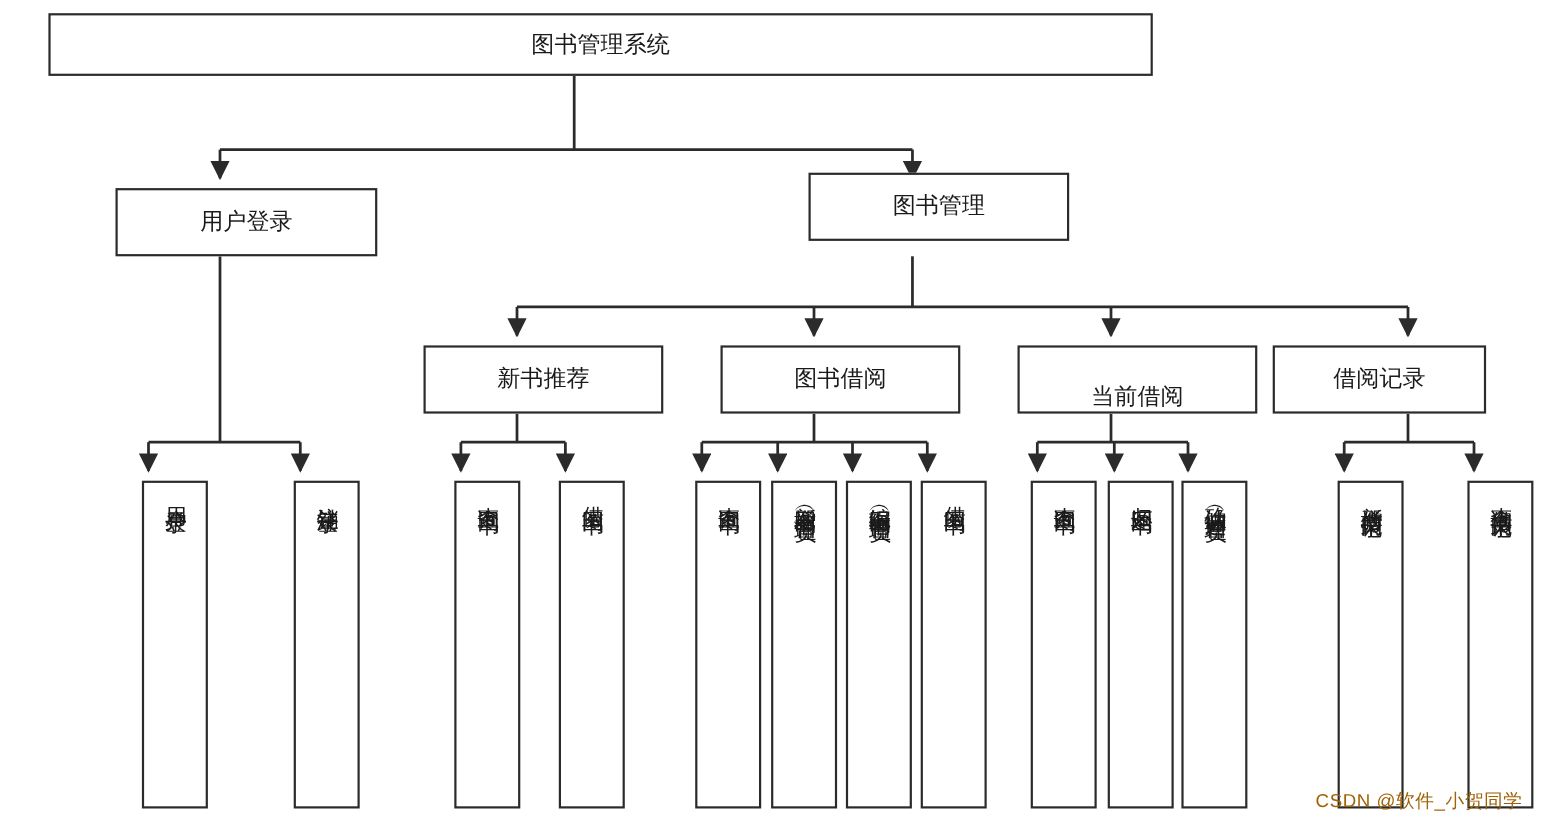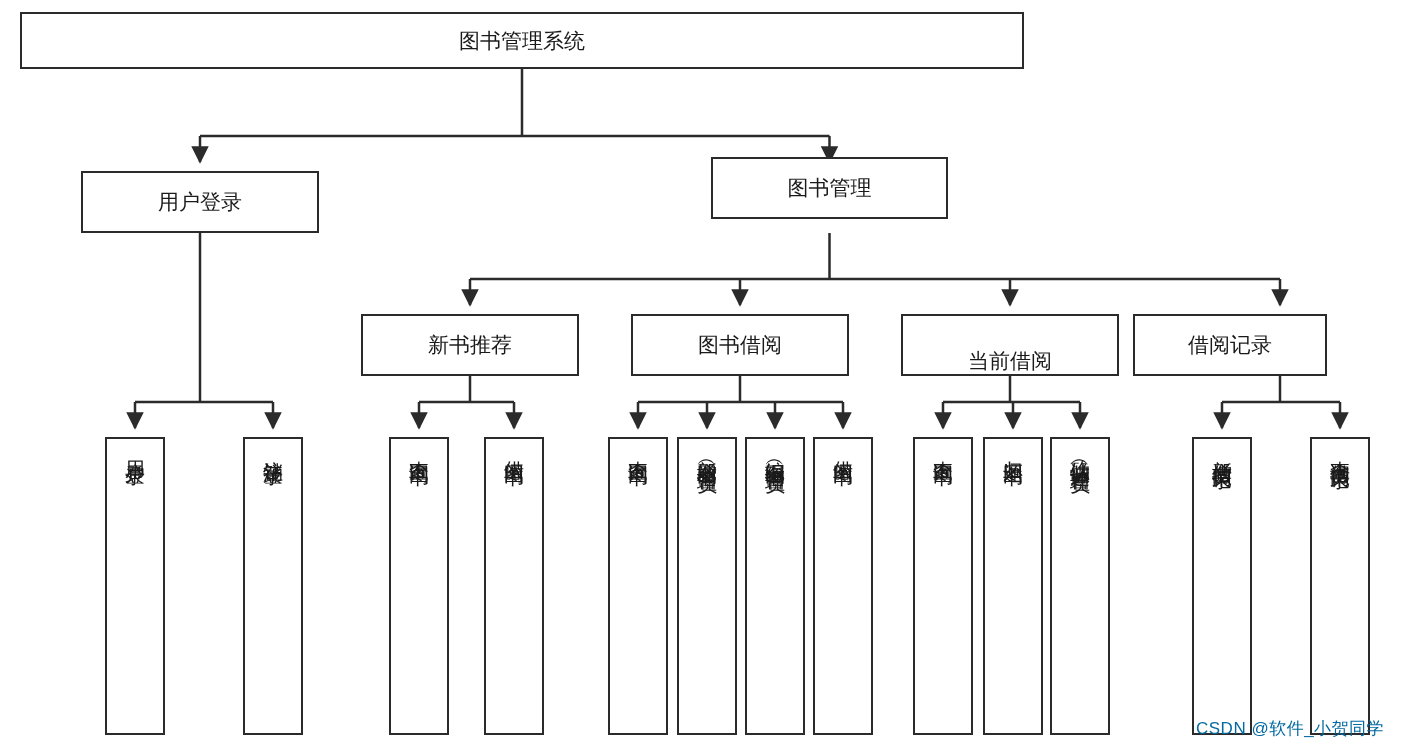--- a/index.html
+++ b/index.html
@@ -28,20 +28,21 @@
   .node {
     position: absolute;
     box-sizing: border-box;
     background: #ffffff;
     border: 2px solid #2b2b2b;
     display: flex;
     align-items: center;
     justify-content: center;
     color: #1a1a1a;
     z-index: 2;
+    margin-left: 24px;
   }
   .node-label {
     display: block;
     text-align: center;
     line-height: 1.22;
     white-space: nowrap;
   }
   .node.horiz .node-label {
     font-size: 21px;
   }
@@ -187,15 +188,15 @@
   </div>
 
   <div class="node vert" style="left: 1192px; top: 437px; width: 60px; height: 298px;">
     <span class="node-label">新增借阅记录</span>
   </div>
 
   <div class="node vert" style="left: 1310px; top: 437px; width: 60px; height: 298px;">
     <span class="node-label">查询借阅记录</span>
   </div>
 
-  <div class="watermark" style="left: 1196px; top: 717px; color: #0369a1;">CSDN @软件_小贺同学</div>
+  <div class="watermark" style="left: 1196px; top: 717px; color: #a16207;">CSDN @软件_小贺同学</div>
 
 </div>
 
 </body></html>

